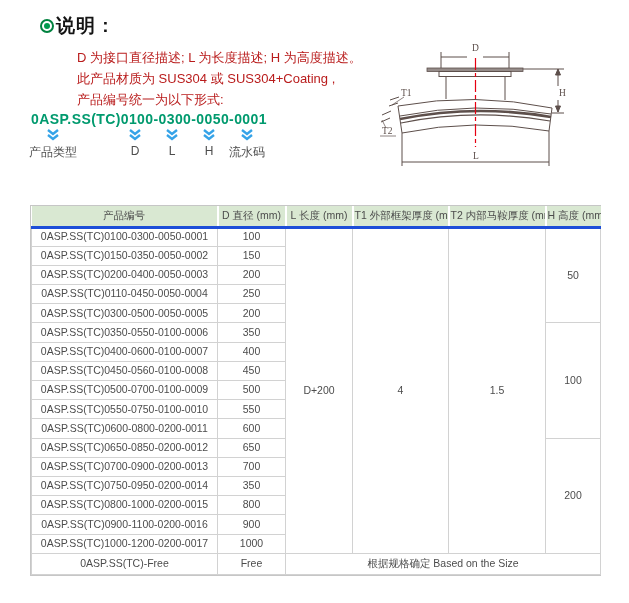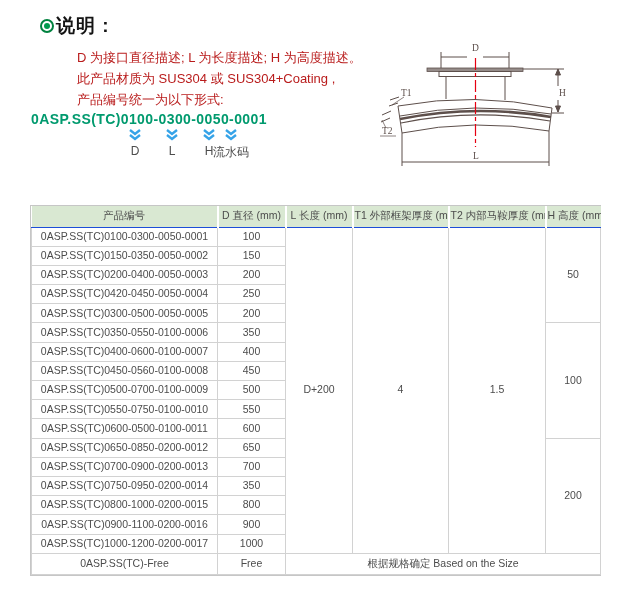--- a/index.html
+++ b/index.html
@@ -28,21 +28,21 @@
   .seg .seg-label { display:block; margin-top:3px; font-size:12px; color:#4d4d4d; white-space:nowrap; }
 
   
   .diagram { position:absolute; left:368px; top:36px; }
   .diagram text { font-family:"Liberation Serif","DejaVu Serif",serif; font-size:9.5px; fill:#5d4f4b; }
 
   
   .table-wrap { position:absolute; left:30px; top:205px; width:571px; border:1px solid #c6c6c6; }
   table { border-collapse:collapse; table-layout:fixed; width:569px; font-size:10.5px; color:#4c4c4c; }
   th { background:#d9e8d2; font-weight:normal; height:21px; padding:0 1px;
-       border-left:2px solid #ffffff; border-bottom:1px solid #1d4ed8; white-space:nowrap; overflow:hidden; }
+       border-left:2px solid #ffffff; border-bottom:3px solid #1d4ed8; white-space:nowrap; overflow:hidden; }
   th:first-child { border-left:none; }
   td { border:1px solid #d2d2d2; height:19.2px; padding:0 2px; text-align:center;
        line-height:1.1; white-space:nowrap; overflow:hidden; background:#ffffff; }
   tbody.footer td { height:21px;margin-left:8px; }
 </style>
 </head>
 <body>
 
 <div id="page">
 
@@ -54,20 +54,27 @@
   </div>
 
   <div class="desc">
     <p>D 为接口直径描述; L 为长度描述; H 为高度描述。</p>
     <p>此产品材质为 SUS304 或 SUS304+Coating ,</p>
     <p>产品编号统一为以下形式:</p>
   </div>
 
   <div class="code">0ASP.SS(TC)0100-0300-0050-0001</div>
 
+  <div class="seg" style="left:21px">
+    <svg width="14" height="12" viewBox="0 0 14 12">
+        <polyline points="2,1 7,5 12,1" fill="none" stroke="#35a3e8" stroke-width="2.4"></polyline>
+        <polyline points="2,6 7,10 12,6" fill="none" stroke="#35a3e8" stroke-width="2.4"></polyline>
+      </svg>
+    <span class="seg-label">产品类型</span>
+  </div>
   <div class="seg" style="left:103px">
     <svg width="14" height="12" viewBox="0 0 14 12">
         <polyline points="2,1 7,5 12,1" fill="none" stroke="#35a3e8" stroke-width="2.4"></polyline>
         <polyline points="2,6 7,10 12,6" fill="none" stroke="#35a3e8" stroke-width="2.4"></polyline>
       </svg>
     <span class="seg-label">D</span>
   </div>
   <div class="seg" style="left:140px">
     <svg width="14" height="12" viewBox="0 0 14 12">
         <polyline points="2,1 7,5 12,1" fill="none" stroke="#35a3e8" stroke-width="2.4"></polyline>
@@ -75,21 +82,21 @@
       </svg>
     <span class="seg-label">L</span>
   </div>
   <div class="seg" style="left:177px">
     <svg width="14" height="12" viewBox="0 0 14 12">
         <polyline points="2,1 7,5 12,1" fill="none" stroke="#35a3e8" stroke-width="2.4"></polyline>
         <polyline points="2,6 7,10 12,6" fill="none" stroke="#35a3e8" stroke-width="2.4"></polyline>
       </svg>
     <span class="seg-label">H</span>
   </div>
-  <div class="seg" style="left:199px">
+  <div class="seg" style="left:215px">
     <svg width="14" height="12" viewBox="0 0 14 12">
         <polyline points="2,1 7,5 12,1" fill="none" stroke="#35a3e8" stroke-width="2.4"></polyline>
         <polyline points="2,6 7,10 12,6" fill="none" stroke="#35a3e8" stroke-width="2.4"></polyline>
       </svg>
     <span class="seg-label">流水码</span>
   </div>
 
   <svg class="diagram" width="245" height="150" viewBox="0 0 245 150">
     <g stroke="#5d4f4b" stroke-width="1" fill="none">
 
@@ -173,21 +180,21 @@
           </tr>
           <tr>
             <td>0ASP.SS(TC)0150-0350-0050-0002</td>
             <td>150</td>
           </tr>
           <tr>
             <td>0ASP.SS(TC)0200-0400-0050-0003</td>
             <td>200</td>
           </tr>
           <tr>
-            <td>0ASP.SS(TC)0420-0450-0050-0004</td>
+            <td>0ASP.SS(TC)0110-0450-0050-0004</td>
             <td>250</td>
           </tr>
           <tr>
             <td>0ASP.SS(TC)0300-0500-0050-0005</td>
             <td>200</td>
           </tr>
           <tr>
             <td>0ASP.SS(TC)0350-0550-0100-0006</td>
             <td>350</td>
             <td rowspan="6">100</td>
@@ -202,21 +209,21 @@
           </tr>
           <tr>
             <td>0ASP.SS(TC)0500-0700-0100-0009</td>
             <td>500</td>
           </tr>
           <tr>
             <td>0ASP.SS(TC)0550-0750-0100-0010</td>
             <td>550</td>
           </tr>
           <tr>
-            <td>0ASP.SS(TC)0600-0500-0100-0011</td>
+            <td>0ASP.SS(TC)0600-0800-0200-0011</td>
             <td>600</td>
           </tr>
           <tr>
             <td>0ASP.SS(TC)0650-0850-0200-0012</td>
             <td>650</td>
             <td rowspan="6">200</td>
           </tr>
           <tr>
             <td>0ASP.SS(TC)0700-0900-0200-0013</td>
             <td>700</td>

